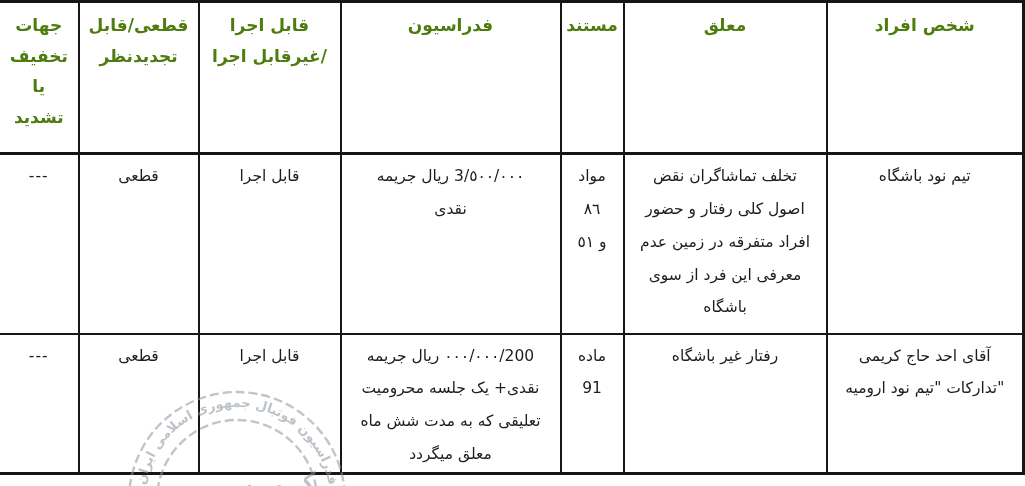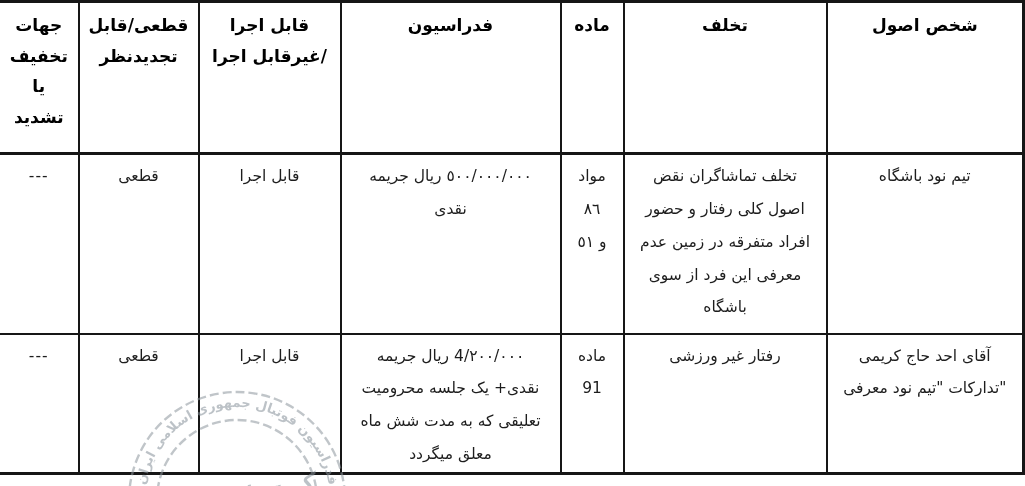--- a/index.html
+++ b/index.html
@@ -28,21 +28,21 @@
     text-align: center;
     white-space: pre-line;
     overflow: hidden;
     padding: 0;
   }
   thead th {
     height: 152px;
     font-weight: bold;
     font-size: 17px;
     line-height: 1.8;
-    color: #000000;
+    color: #4d7c0f;
     padding-top: 7px;
     border-bottom: 3px solid #161616;
   }
   tbody td {
     font-size: 15.5px;
     font-weight: normal;
     line-height: 2.12;
     color: #1d1d1d;
     padding: 5px 10px 0 10px;
   }
@@ -74,23 +74,23 @@
       <col style="width:197px">
       <col style="width:203px">
       <col style="width:63px">
       <col style="width:220px">
       <col style="width:142px">
       <col style="width:120px">
       <col style="width:80px">
     </colgroup>
     <thead>
       <tr>
-        <th>شخص اصول</th>
-        <th>تخلف</th>
-        <th>ماده</th>
+        <th>شخص افراد</th>
+        <th>معلق</th>
+        <th>مستند</th>
         <th>فدراسیون</th>
         <th>قابل اجرا
 /غیرقابل اجرا</th>
         <th>قطعی/قابل
 تجدیدنظر</th>
         <th>جهات
 تخفیف
 یا
 تشدید</th>
       </tr>
@@ -98,32 +98,32 @@
     <tbody>
       <tr class="row-1">
         <td class="cell-offender">تیم نود باشگاه</td>
         <td class="cell-violation">تخلف تماشاگران نقض
 اصول کلی رفتار و حضور
 افراد متفرقه در زمین عدم
 معرفی این فرد از سوی
 باشگاه</td>
         <td class="cell-reference">مواد ٨٦
 و ٥١</td>
-        <td class="cell-penalties">٥٠٠/٠٠٠/٠٠٠ ریال جریمه
+        <td class="cell-penalties">٥٠٠/٠٠٠/3 ریال جریمه
 نقدی</td>
         <td class="cell-enforceable">قابل اجرا</td>
         <td class="cell-finality">قطعی</td>
         <td class="cell-mitigation">---</td>
       </tr>
       <tr class="row-2">
         <td class="cell-offender">آقای احد حاج کریمی
-"تدارکات "تیم نود معرفی</td>
-        <td class="cell-violation">رفتار غیر ورزشی</td>
+"تدارکات "تیم نود ارومیه</td>
+        <td class="cell-violation">رفتار غیر باشگاه</td>
         <td class="cell-reference">ماده 91</td>
-        <td class="cell-penalties">٢٠٠/٠٠٠/4 ریال جریمه
+        <td class="cell-penalties">200/٠٠٠/٠٠٠ ریال جریمه
 نقدی+ یک جلسه محرومیت
 تعلیقی که به مدت شش ماه
 معلق میگردد</td>
         <td class="cell-enforceable">قابل اجرا</td>
         <td class="cell-finality">قطعی</td>
         <td class="cell-mitigation">---</td>
       </tr>
     </tbody>
   </table>
 

